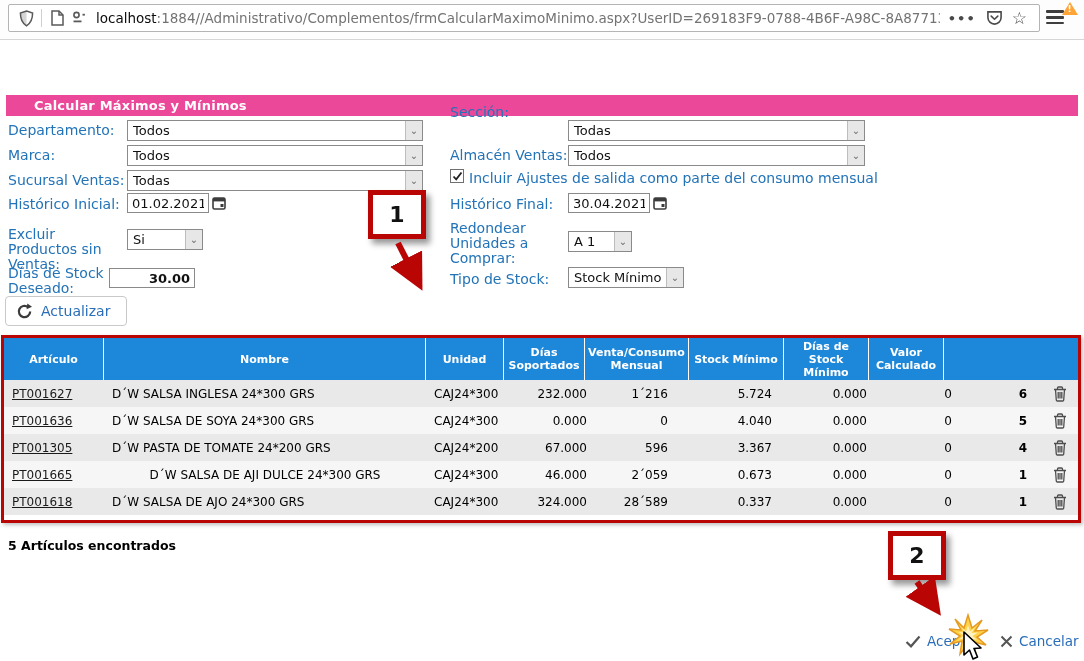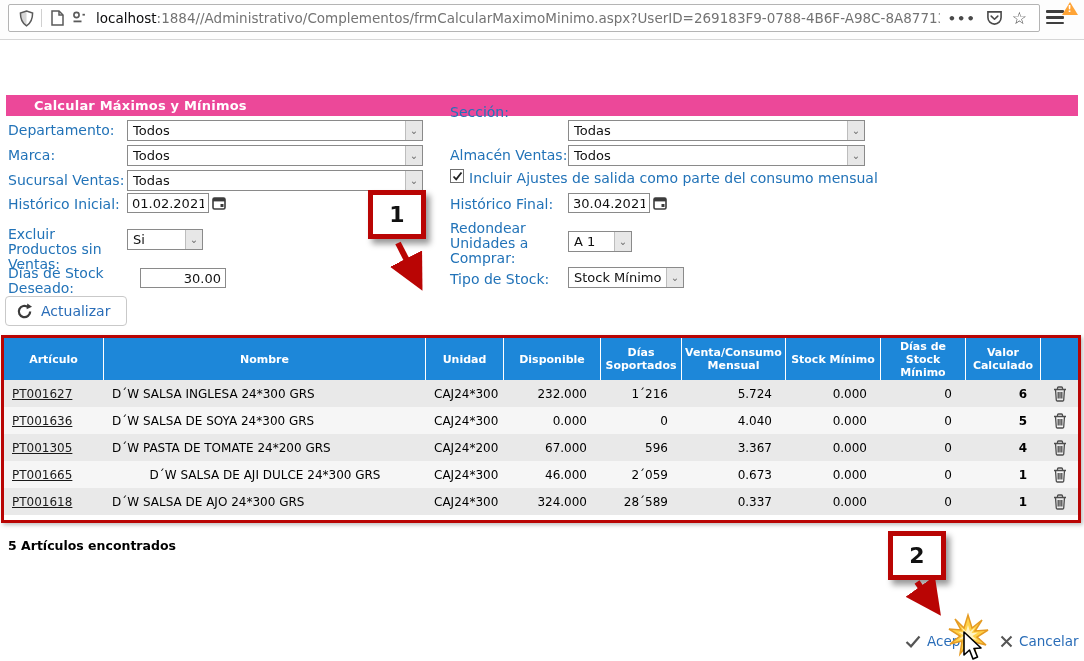--- a/index.html
+++ b/index.html
@@ -134,21 +134,21 @@
         </svg>
     </span>
 
     <div class="flabel" style="left:8px;top:186px;width:112px;">Excluir Productos sin Ventas:</div>
     <div class="sel" style="left:127px;top:188px;width:76px;">
       <span class="txt">Si</span>
         <span class="btn">⌄</span>
     </div>
 
     <div class="flabel" style="left:8px;top:225px;width:112px;">Días de Stock Deseado:</div>
-    <input class="tin" style="left: 140px; top: 227px; width: 86px; text-align: right;" value="30.00">
+    <input class="tin" style="left: 109px; top: 227px; width: 86px; text-align: right; font-weight: bold;" value="30.00">
 
     <div class="btn-refresh">
       <svg width="17" height="17" viewBox="0 0 18 18">
           <path d="M15 9 a6 6 0 1 1 -2.2 -4.6" fill="none" stroke="#3b3b3b" stroke-width="2.4"></path>
           <path d="M12 0.5 L17 4 L11.2 6.5 Z" fill="#3b3b3b"></path>
         </svg>
       <span>Actualizar</span>
     </div>
 
     <div class="flabel" style="left:450px;top:64px;">Sección:</div>
@@ -194,21 +194,20 @@
 
     <div class="callout" style="left:368px;top:149px;">
         <span>1</span>
       </div>
 
     <div class="tablewrap">
       <div class="thead">
           <div class="th" style="width: 100px; flex: 0 0 100px;">Artículo</div>
           <div class="th" style="width: 322px; flex: 0 0 322px;">Nombre</div>
           <div class="th" style="width: 78px; flex: 0 0 78px;">Unidad</div>
-          <div class="th" style="width: 97px; flex: 0 0 97px;">Disponible</div>
           <div class="th" style="width: 81px; flex: 0 0 81px;">Días Soportados</div>
           <div class="th" style="width: 104px; flex: 0 0 104px;">Venta/Consumo Mensual</div>
           <div class="th" style="width: 95px; flex: 0 0 95px;">Stock Mínimo</div>
           <div class="th" style="width: 85px; flex: 0 0 85px;">Días de Stock Mínimo</div>
           <div class="th" style="width: 75px; flex: 0 0 75px;">Valor Calculado</div>
           <div class="th" style="width: 37px; flex: 0 0 37px;"></div>
         </div>
       <div>
           <div class="trow">
             <div class="td" style="width: 100px; flex: 0 0 100px;"><a href="#">PT001627</a></div>

